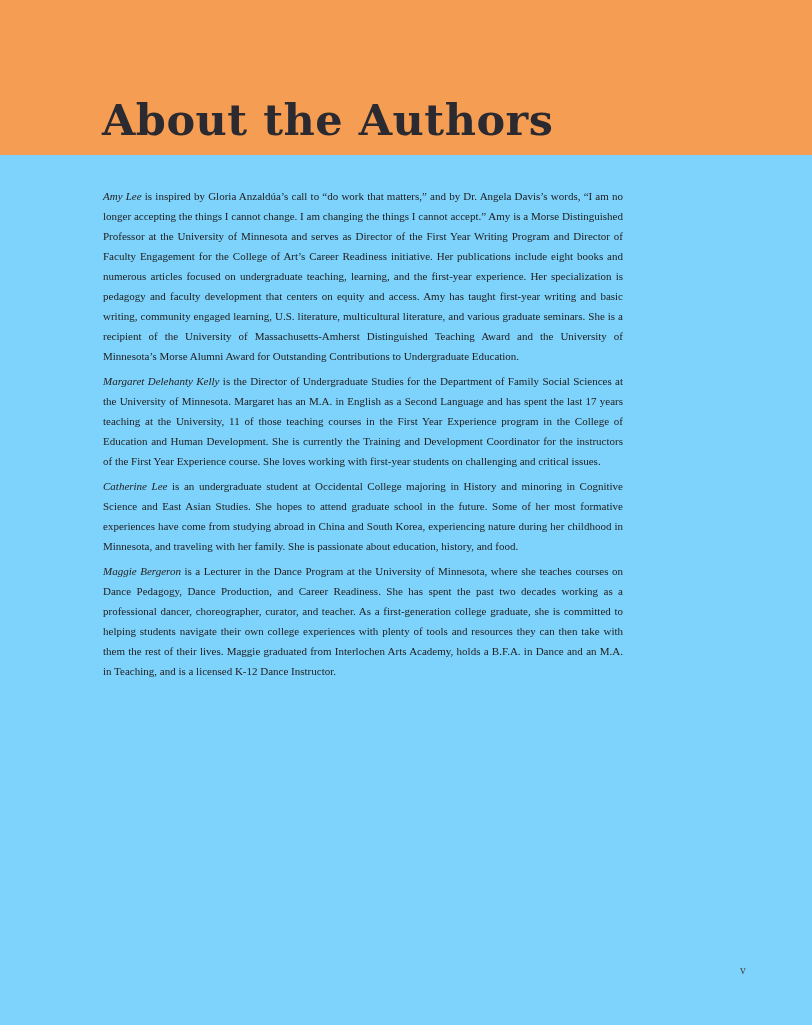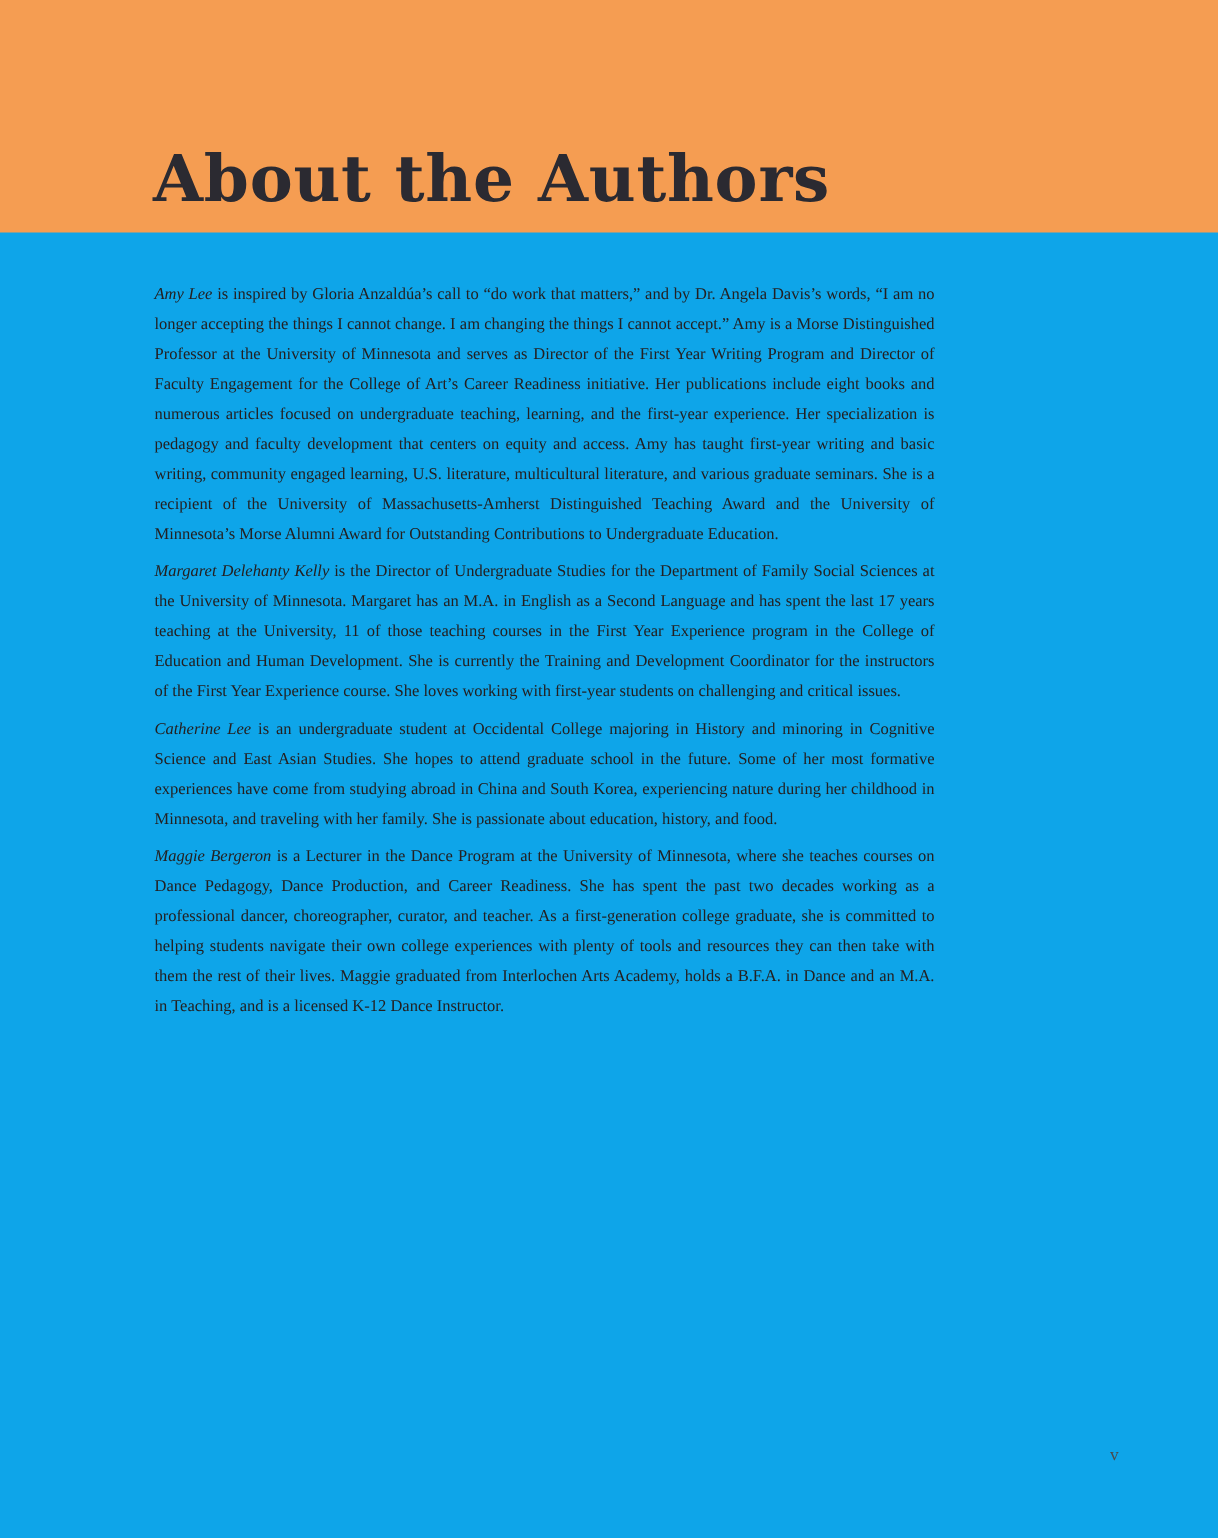--- a/index.html
+++ b/index.html
@@ -1,21 +1,21 @@
 <!DOCTYPE html>
 <html><head>
 <meta charset="utf-8">
 <style>
   html, body { margin: 0; padding: 0; background: #ffffff; }
 
   .page {
     position: relative;
     width: 812px;
     height: 1025px;
-    background: #0ea5e9;
+    background: #7dd3fc;
     overflow: hidden;
     font-family: "Liberation Serif", serif;
   }
 
   .band {
     position: absolute;
     top: 0; left: 0;
     width: 812px;
     height: 155px;
     background: #F59D52;

